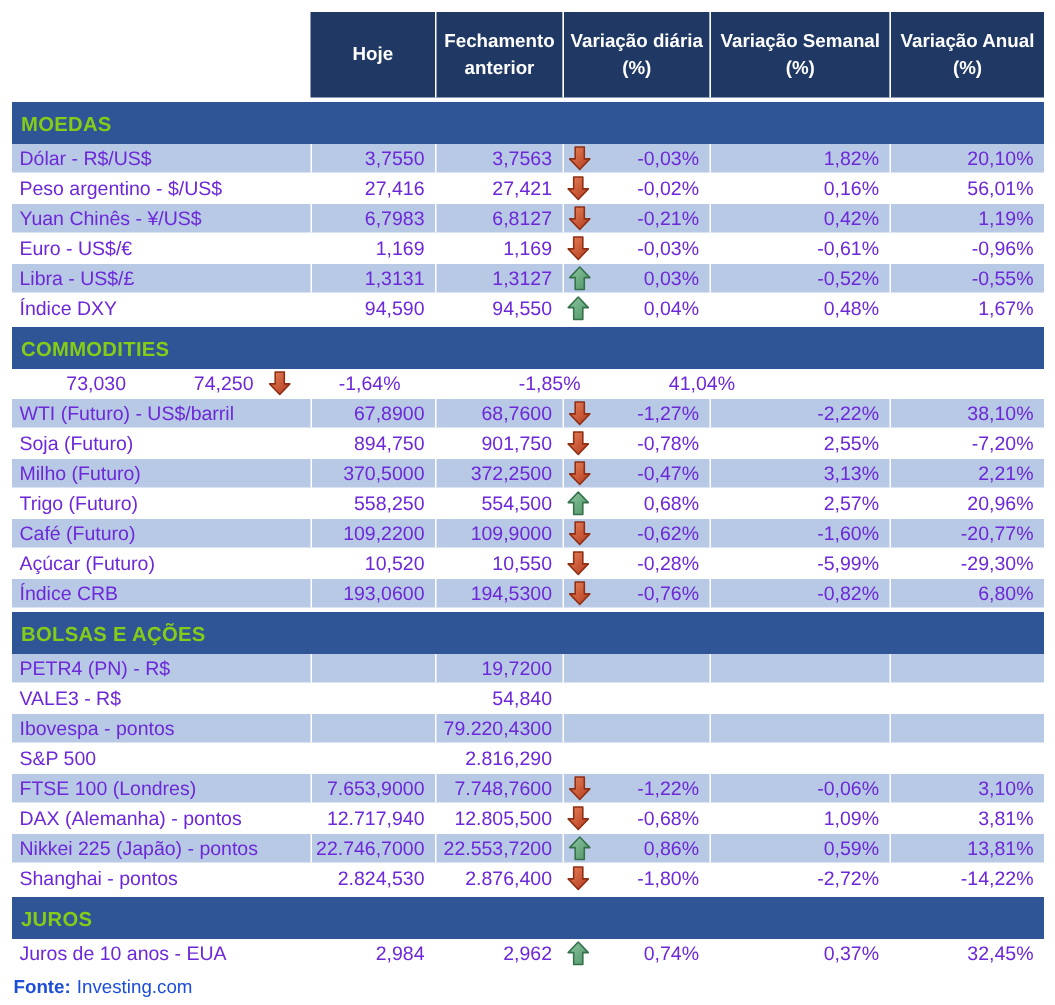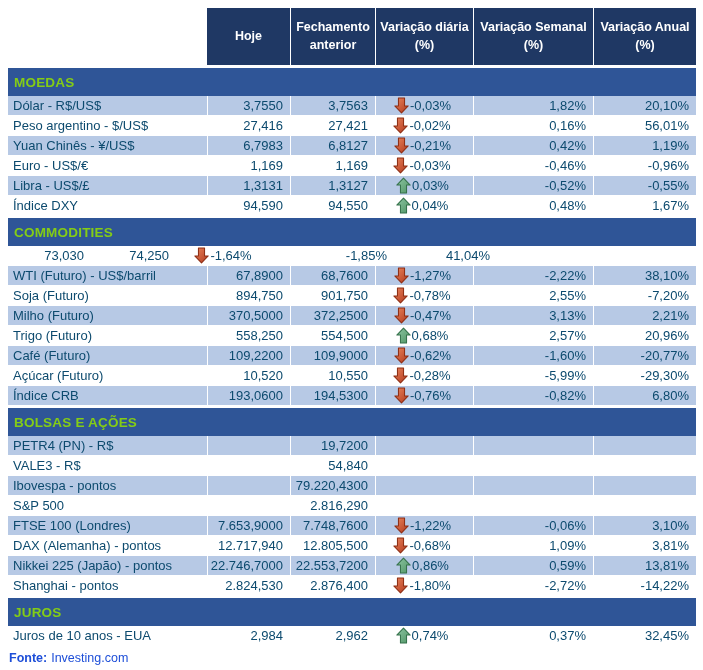--- a/index.html
+++ b/index.html
@@ -35,32 +35,32 @@
     box-sizing:border-box; height:28px; margin-top:2px;
     background:var(--section-bg);
     color:#84cc16; font-weight:bold; font-size:13.5px;
     display:flex; align-items:center; padding-left:6px;
     letter-spacing:.2px;
   }
   .section:first-of-type .section-bar { margin-top:0; }
 
   
   .row {
-    display:flex; height:20px; font-size:13px; color:#0c4a6e;
+    display:flex; height:20px; font-size:13px; color:#6d28d9;
     box-sizing:border-box; border-bottom:1px solid #ffffff;
   }
   .row.shaded { background:var(--row-shaded); }
   .cell {
     box-sizing:border-box; display:flex; align-items:center;
     overflow:hidden; white-space:nowrap;
   }
   .row.shaded .cell + .cell { border-left:1px solid #ffffff; }
   .cell.label-cell { padding-left:5px; }
   .cell.num { justify-content:flex-end; padding-right:7px; }
-  .cell.diaria-cell { justify-content:center; padding:0 7px 0 3px; }
+  .cell.diaria-cell { justify-content:space-between; padding:0 7px 0 3px; }
   .arrow-slot { display:flex; align-items:center; width:16px; height:18px; }
   .arrow-slot svg { display:block; }
 
   
   .footer {
     margin-top:3px; height:18px; display:flex; align-items:center;
     font-size:12.5px; color:#1d4ed8; padding-left:1px;
   }
   .footer .src-label { font-weight:bold; margin-right:4px; }
 
@@ -137,21 +137,21 @@
     <div class="cell num c-hoje">1,169</div>
     <div class="cell num c-fech">1,169</div>
     <div class="cell diaria-cell c-diaria">
       <span class="arrow-slot">
                 <svg width="15" height="17" viewBox="0 0 14 16.2">
                   <path d="M7 15.2 L13.4 8.5 L9.9 8.5 L9.9 1 L4.1 1 L4.1 8.5 L0.6 8.5 Z" fill="url(#g-down)" stroke="#8E2F15" stroke-width="1" stroke-linejoin="round"></path>
                 </svg>
               </span>
       <span class="diaria-val">-0,03%</span>
     </div>
-    <div class="cell num c-semanal">-0,46%</div>
+    <div class="cell num c-semanal">-0,61%</div>
     <div class="cell num c-anual">-0,96%</div>
   </div>
 
   <div class="row shaded">
     <div class="cell label-cell c-label">Libra - US$/£</div>
     <div class="cell num c-hoje">1,3131</div>
     <div class="cell num c-fech">1,3127</div>
     <div class="cell diaria-cell c-diaria">
       <span class="arrow-slot">
                 <svg width="15" height="17" viewBox="0 0 14 16.2">

